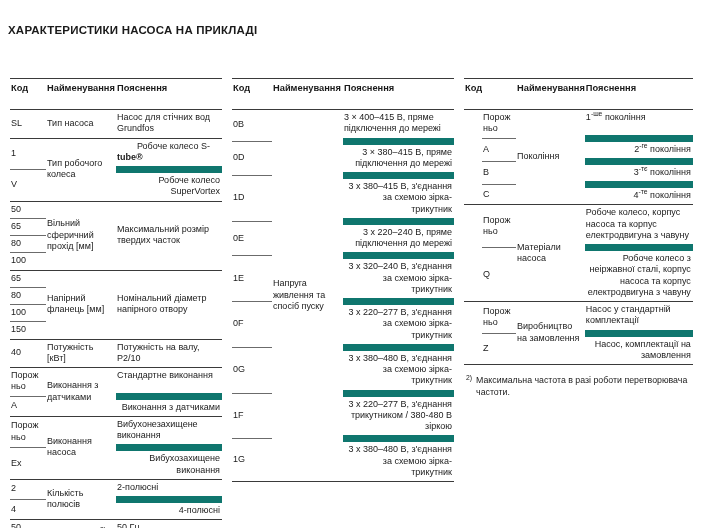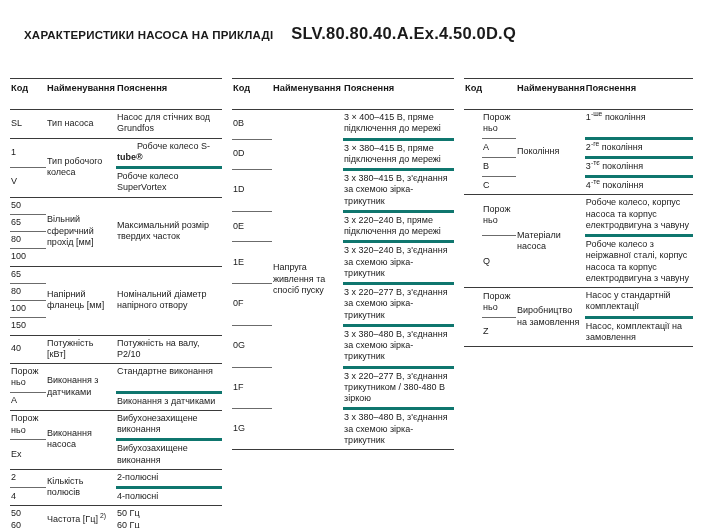--- a/index.html
+++ b/index.html
@@ -1,60 +1,59 @@
 <!DOCTYPE html>
 <html><head>
 <meta charset="utf-8">
 <style>
   html,body { margin:0; padding:0; background:#fff; }
   .page {
     position:relative; width:704px; height:528px; background:#ffffff;
     font-family:"Liberation Sans", sans-serif; color:#1a1a1a; overflow:hidden;
   }
-  .title-row { position:absolute; left:24px; top:24px; display:flex; align-items:baseline; gap:18px; }
+  .title-row { position:absolute; left:8px; top:24px; display:flex; align-items:baseline; gap:27px; }
   .title-label { font-weight:bold; font-size:11.5px; letter-spacing:0.2px; }
   .pump-code  { font-weight:bold; font-size:16.5px; letter-spacing:0.2px; }
 
   table.tbl { border-collapse:collapse; table-layout:fixed;
               border-bottom:1px solid #3a3a3a; }
   .tbl th {
     font-size:9.3px; font-weight:bold; text-align:left; white-space:nowrap;
     padding:4px 0 15px 1px; border-top:1px solid #3a3a3a; border-bottom:1px solid #3a3a3a;
     line-height:1.2;
   }
   .tbl td {
     font-size:9px; line-height:1.25; text-align:left;
     padding:2px 2px 3px 1px; vertical-align:top;
   }
   td.code { vertical-align:middle; }
   td.name { vertical-align:middle; }
   td.vmid { vertical-align:middle; }
   .pre { white-space:pre-line;padding-left:20px; }
   tr.grp > td { border-top:1px solid #3a3a3a; }
   td.sub-code { border-top:1px solid #6b6b6b; }
-  td.sub-expl { border-top:3px solid #0f766e; }
+  td.sub-expl { border-top:7px solid #0f766e;text-align:right; }
   sup.s { font-size:6.8px; line-height:0; }
   td.name sup.s { margin-left:2px; }
 
   #w1 { position:absolute; left:10px;  top:78px; }
   #w2 { position:absolute; left:232px; top:78px; }
   #w3 { position:absolute; left:464px; top:78px; }
 
   .footnote { display:flex; align-items:flex-start; gap:4px; width:230px;
               margin-top:10px; padding-left:2px; font-size:8.8px; line-height:1.3; }
   .fn-sup { font-size:6.8px; margin-top:-1px; }
 </style>
 </head>
 <body>
 
 <div class="page">
 
   <div class="title-row">
     <span class="title-label">ХАРАКТЕРИСТИКИ НАСОСА НА ПРИКЛАДІ</span>
-    <span class="pump-code">SLV.80.80.40.A.Ex.4.50.0D.Q</span>
   </div>
 
   <div id="w1">
     <table class="tbl">
       <colgroup>
           <col style="width:36px">
           <col style="width:70px">
           <col style="width:106px">
         </colgroup>
       <tbody>
@@ -261,15 +260,19 @@
         <td class="expl">Насос у стандартній комплектації</td>
       </tr>
       <tr>
         <td></td>
         <td class="code sub-code">Z</td>
         <td class="expl sub-expl">Насос, комплектації на замовлення</td>
       </tr>
     </tbody>
       </table>
 
+    <div class="footnote">
+      <sup class="fn-sup">2)</sup>
+      <span class="fn-text">Максимальна частота в разі роботи перетворювача частоти.</span>
+    </div>
   </div>
 
 </div>
 
 </body></html>

